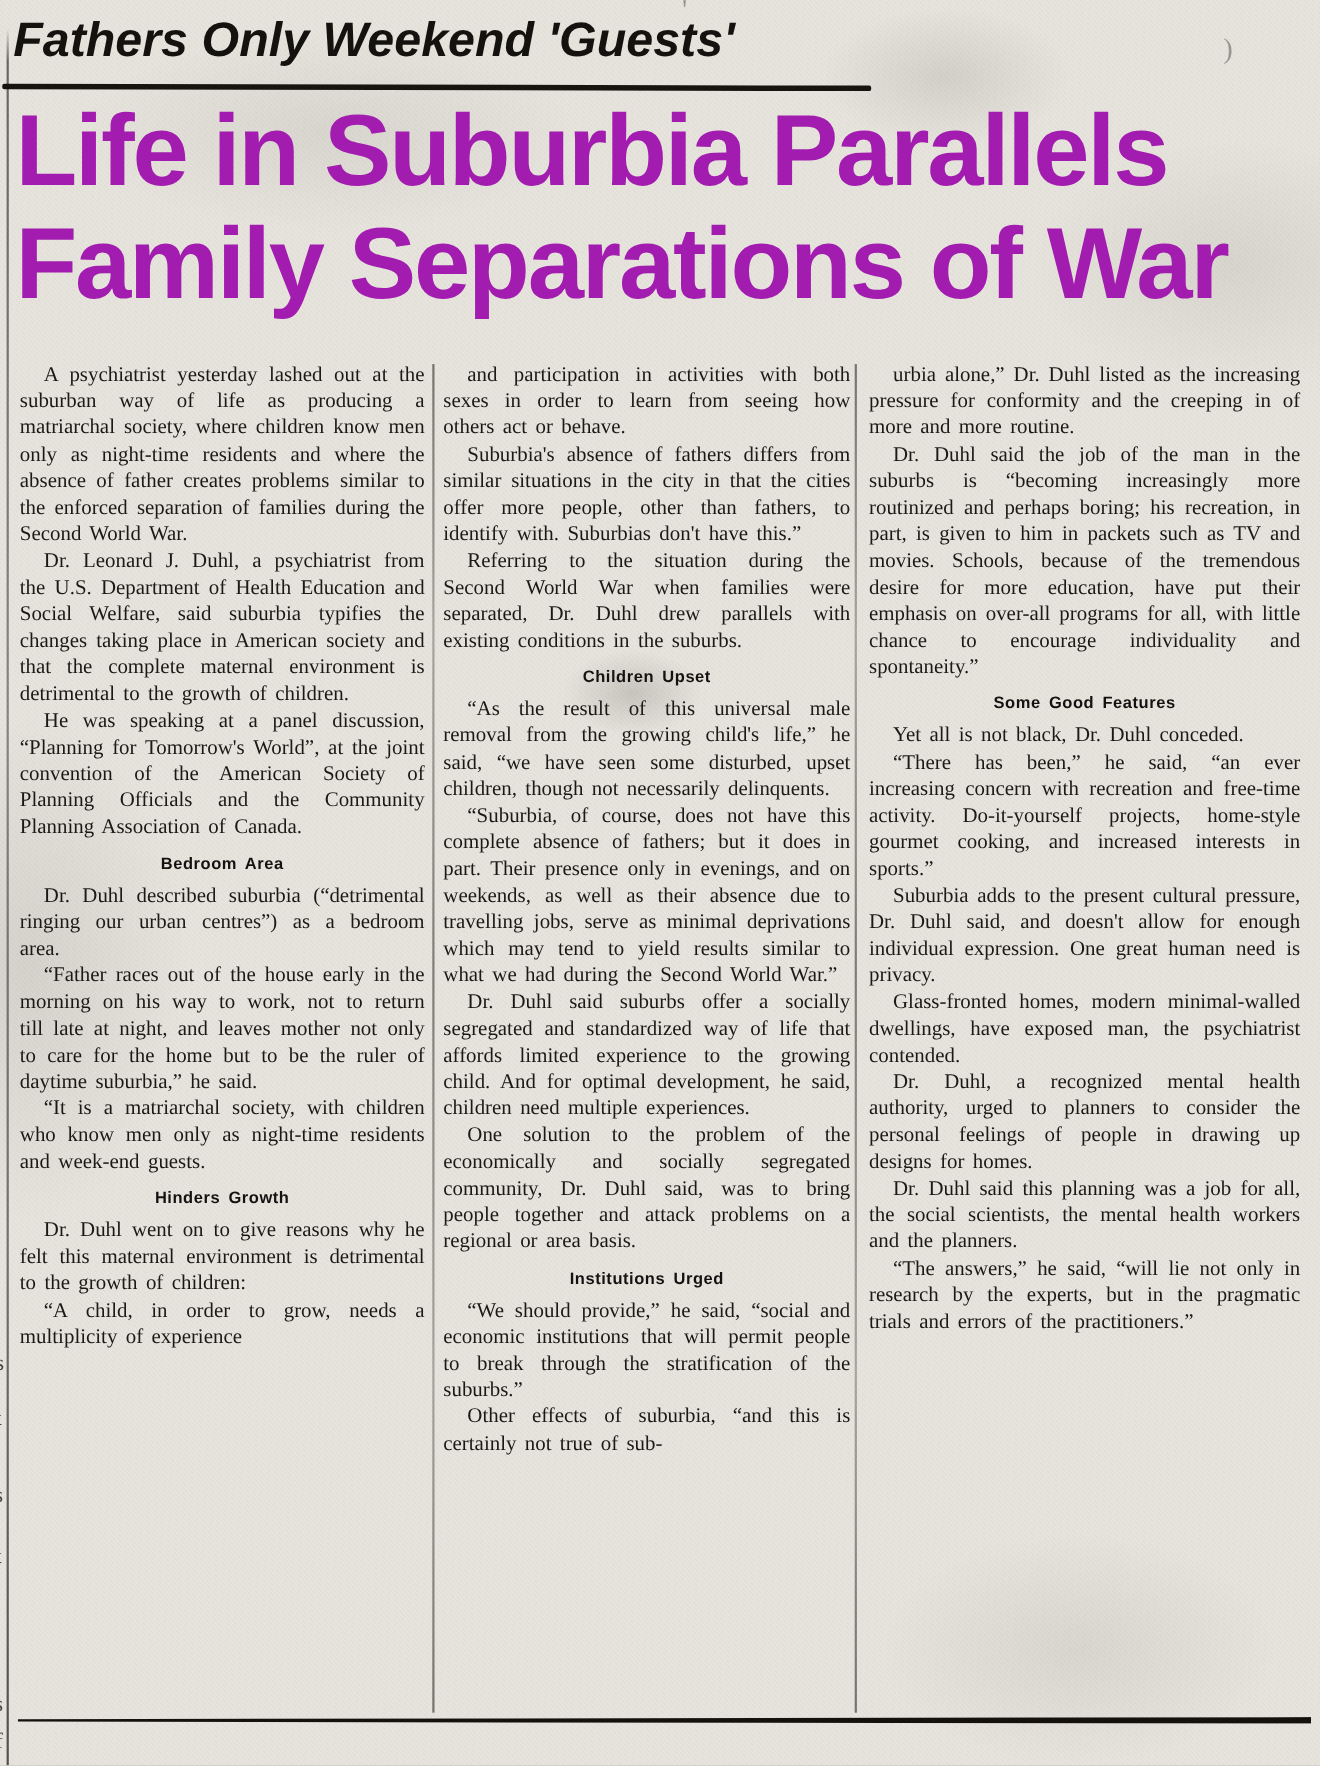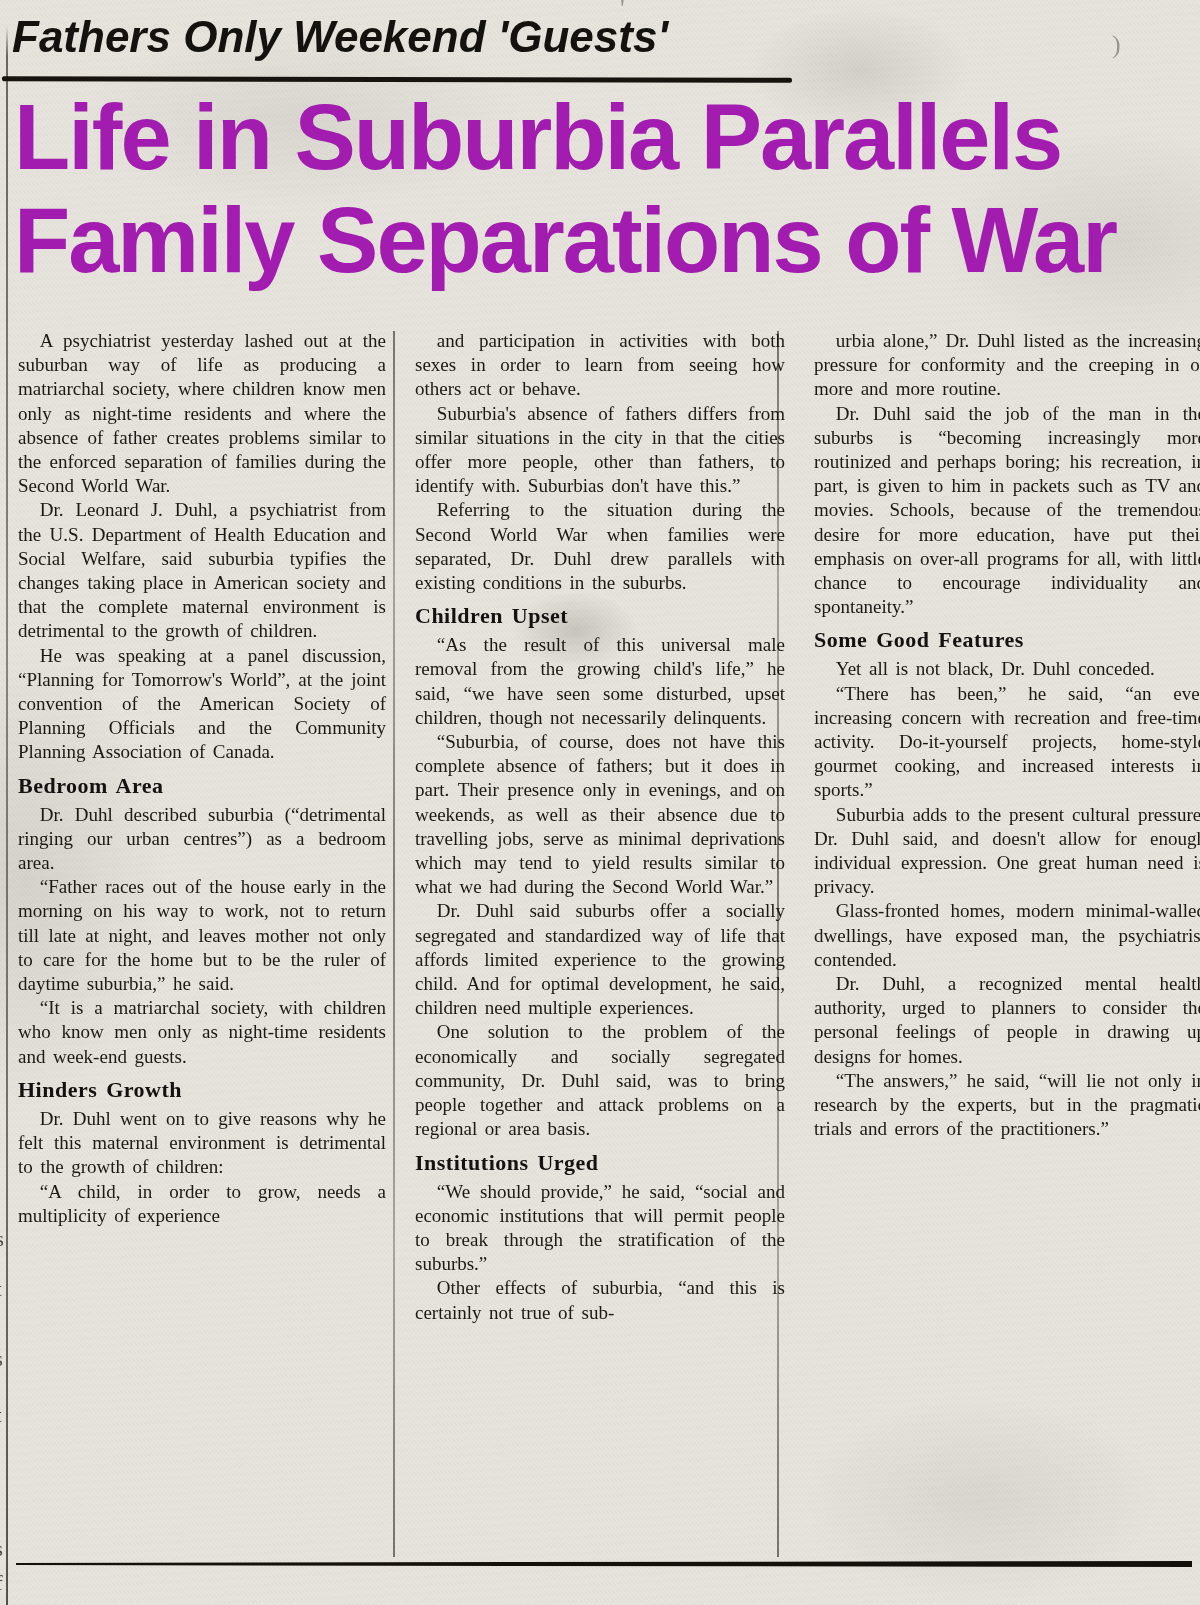--- a/index.html
+++ b/index.html
@@ -67,38 +67,38 @@
     margin: 0;
   }
   .headline .hl-line { display: block; white-space: nowrap; }
 
   .columns {
     position: absolute;
     top: 329px; left: 18px;
     width: 1164px;
     display: grid;
     grid-template-columns: 368px 370px 392px;
-    column-gap: 29px;
+    column-gap: 17px;
   }
   .col {
     text-align: justify;
     font-size: 19px;
     line-height: 24.2px;
     word-spacing: 0.15em;
     hyphens: auto;
     -webkit-hyphens: auto;
   }
   .para { margin: 0; text-indent: 1.15em; }
   .subhead {
     margin: 9px 0 5px;
-    font-family: Liberation Serif, serif;
+    font-family: Liberation Sans, sans-serif;
     font-weight: 700;
-    font-size: 22px;
+    font-size: 15px;
     line-height: 24px;
-    text-align: left;
+    text-align: center;
     text-indent: 0;
     letter-spacing: 0.5px;
     color: #141210;
   }
 
   .rule-left {
     position: absolute;
     left: 6px; top: 26px;
     width: 2px; height: 1579px;
     background: linear-gradient(to bottom,
@@ -181,20 +181,21 @@
 
     <section class="col">
       <p class="para">urbia alone,” Dr. Duhl listed as the increasing pressure for conformity and the creeping in of more and more routine.</p>
       <p class="para">Dr. Duhl said the job of the man in the suburbs is “becoming increasingly more routinized and perhaps boring; his recreation, in part, is given to him in packets such as TV and movies. Schools, because of the tremendous desire for more education, have put their emphasis on over-all programs for all, with little chance to encourage individuality and spontaneity.”</p>
       <h3 class="subhead">Some Good Features</h3>
       <p class="para">Yet all is not black, Dr. Duhl conceded.</p>
       <p class="para">“There has been,” he said, “an ever increasing concern with recreation and free-time activity. Do-it-yourself projects, home-style gourmet cooking, and increased interests in sports.”</p>
       <p class="para">Suburbia adds to the present cultural pressure, Dr. Duhl said, and doesn't allow for enough individual expression. One great human need is privacy.</p>
       <p class="para">Glass-fronted homes, modern minimal-walled dwellings, have exposed man, the psychiatrist contended.</p>
       <p class="para">Dr. Duhl, a recognized mental health authority, urged to planners to consider the personal feelings of people in drawing up designs for homes.</p>
+      <p class="para">Dr. Duhl said this planning was a job for all, the social scientists, the mental health workers and the planners.</p>
       <p class="para">“The answers,” he said, “will lie not only in research by the experts, but in the pragmatic trials and errors of the practitioners.”</p>
     </section>
 
   </main>
 
   <div class="rule-col rule-col-1"></div>
   <div class="rule-col rule-col-2"></div>
   <div class="rule-bottom"></div>
 
   <span class="frag" style="left:-4px; top:1228px;">s</span>

